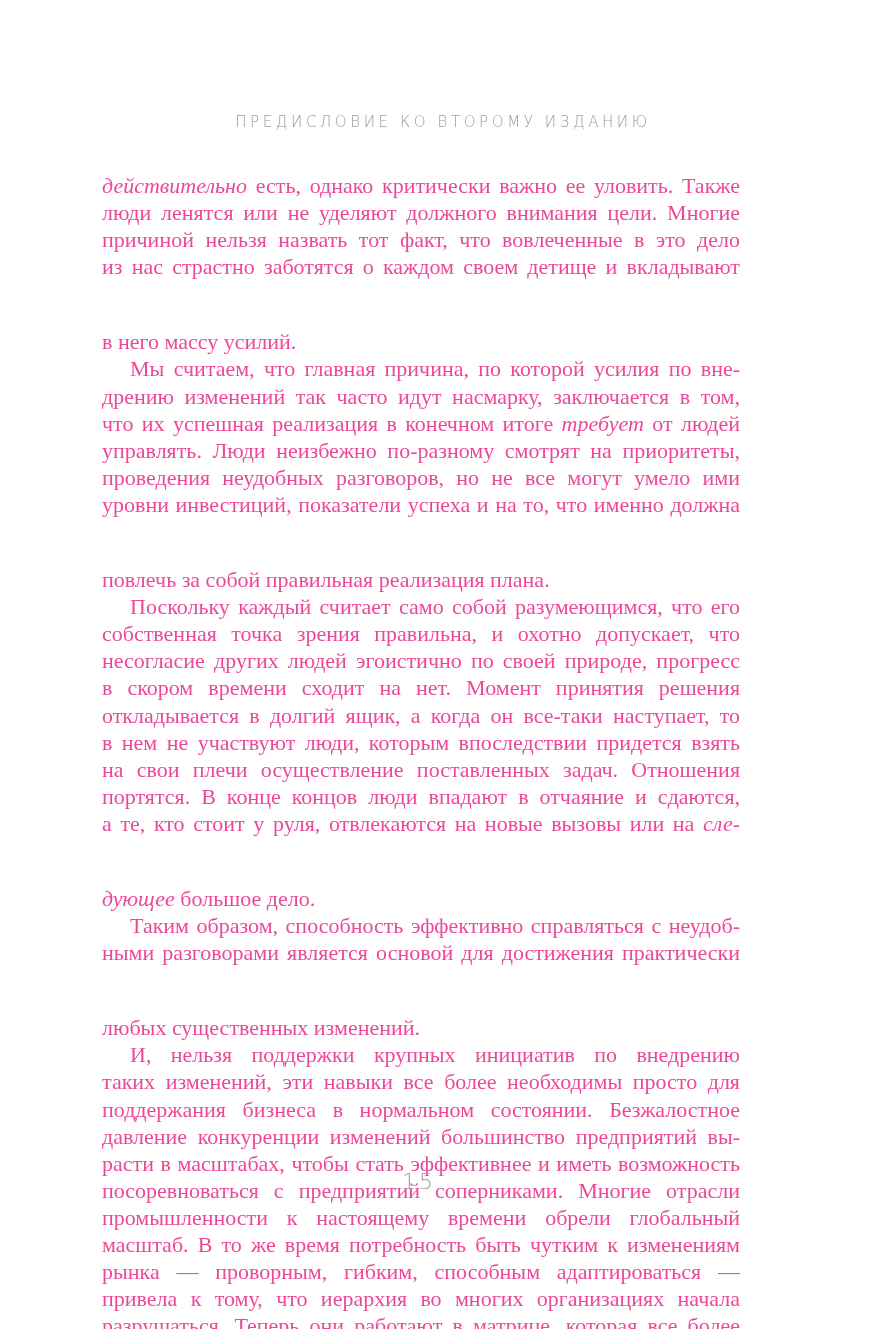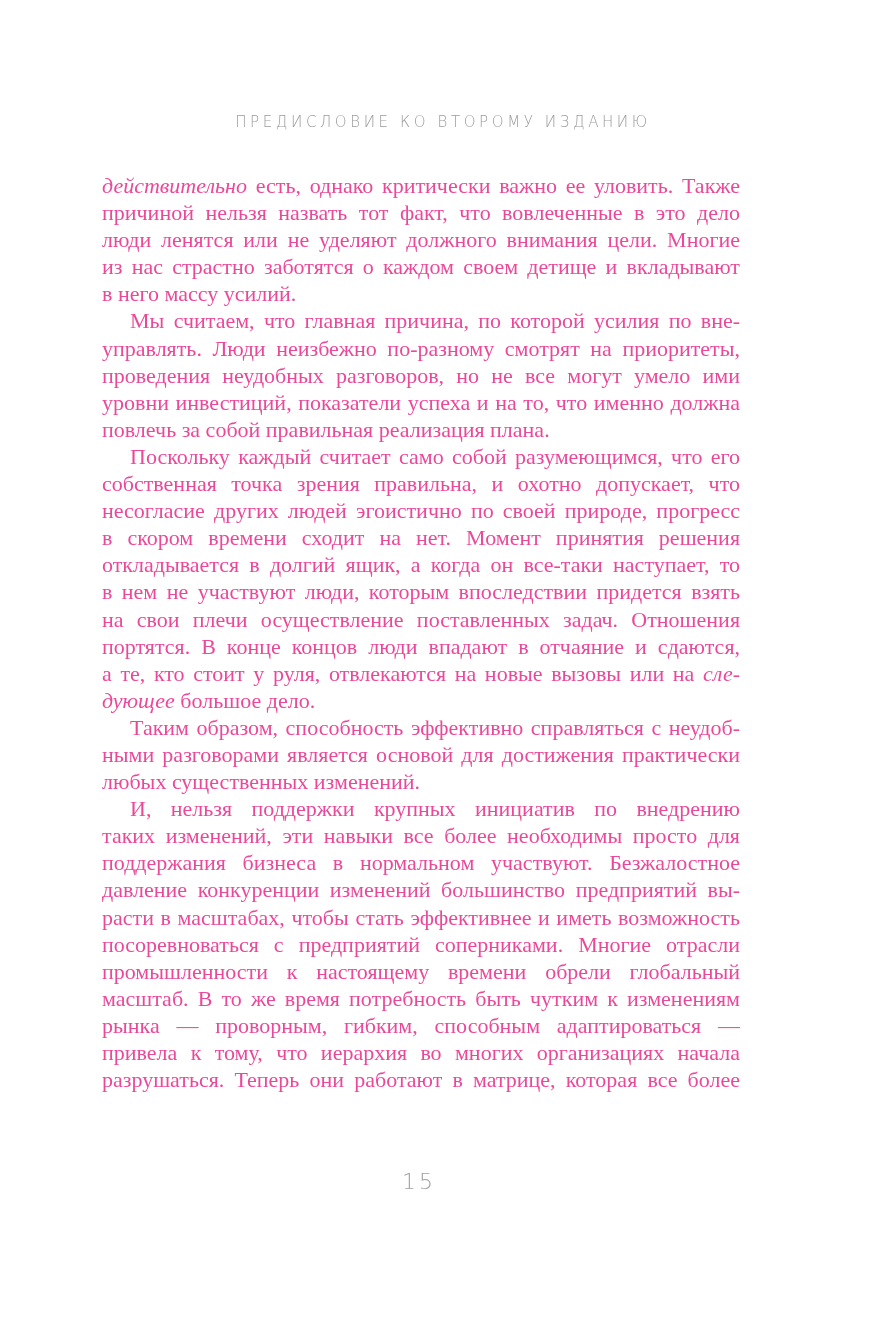--- a/index.html
+++ b/index.html
@@ -11,44 +11,46 @@
     letter-spacing: 3.6px; color: #9a9a9a; white-space: nowrap;
   }
   .body-text {
     position: absolute; left: 102px; top: 172px; width: 638px;
     font-family: "Liberation Serif", serif; font-size: 22px; color: #ec4899;
   }
   .line {
     display: block; height: 27.1px; line-height: 27.1px; white-space: nowrap;
     text-align: justify; text-align-last: justify;
   }
-  .line.last { text-align: left; text-align-last: left; }
+  .line.last { text-align: left; text-align-last: left; margin-top: 48px; }
   .line.indent { padding-left: 28px; }
   .ital { font-style: italic; }
   .folio {
     position: absolute; left: 0; width: 838px; top: 1169px; text-align: center;
     font-family: "DejaVu Sans", sans-serif; font-weight: 200; font-size: 22px;
     letter-spacing: 3px; color: #a0a0a0;
   }
 </style>
 </head>
 <body>
 
 <div class="page">
   <div class="running-head">ПРЕДИСЛОВИЕ КО ВТОРОМУ ИЗДАНИЮ</div>
   <div class="body-text" id="body-text">
       <div>
         <span class="line"><span class="ital">действительно</span><span> есть, однако критически важно ее уловить. Также</span></span>
+        <span class="line"><span>люди ленятся или не уделяют должного внимания цели. Многие</span></span>
         <span class="line"><span>причиной нельзя назвать тот факт, что вовлеченные в это дело</span></span>
-        <span class="line"><span>люди ленятся или не уделяют должного внимания цели. Многие</span></span>
         <span class="line"><span>из нас страстно заботятся о каждом своем детище и вкладывают</span></span>
         <span class="line last"><span>в него массу усилий.</span></span>
       </div>
       <div>
         <span class="line indent"><span>Мы считаем, что главная причина, по которой усилия по вне-</span></span>
+        <span class="line"><span>дрению изменений так часто идут насмарку, заключается в том,</span></span>
+        <span class="line"><span>что их успешная реализация в конечном итоге </span><span class="ital">требует</span><span> от людей</span></span>
         <span class="line"><span>управлять. Люди неизбежно по-разному смотрят на приоритеты,</span></span>
         <span class="line"><span>проведения неудобных разговоров, но не все могут умело ими</span></span>
         <span class="line"><span>уровни инвестиций, показатели успеха и на то, что именно должна</span></span>
         <span class="line last"><span>повлечь за собой правильная реализация плана.</span></span>
       </div>
       <div>
         <span class="line indent"><span>Поскольку каждый считает само собой разумеющимся, что его</span></span>
         <span class="line"><span>собственная точка зрения правильна, и охотно допускает, что</span></span>
         <span class="line"><span>несогласие других людей эгоистично по своей природе, прогресс</span></span>
         <span class="line"><span>в скором времени сходит на нет. Момент принятия решения</span></span>
@@ -60,21 +62,21 @@
         <span class="line last"><span class="ital">дующее</span><span> большое дело.</span></span>
       </div>
       <div>
         <span class="line indent"><span>Таким образом, способность эффективно справляться с неудоб-</span></span>
         <span class="line"><span>ными разговорами является основой для достижения практически</span></span>
         <span class="line last"><span>любых существенных изменений.</span></span>
       </div>
       <div>
         <span class="line indent"><span>И, нельзя поддержки крупных инициатив по внедрению</span></span>
         <span class="line"><span>таких изменений, эти навыки все более необходимы просто для</span></span>
-        <span class="line"><span>поддержания бизнеса в нормальном участвуют. Безжалостное</span></span>
+        <span class="line"><span>поддержания бизнеса в нормальном состоянии. Безжалостное</span></span>
         <span class="line"><span>давление конкуренции изменений большинство предприятий вы-</span></span>
         <span class="line"><span>расти в масштабах, чтобы стать эффективнее и иметь возможность</span></span>
         <span class="line"><span>посоревноваться с предприятий соперниками. Многие отрасли</span></span>
         <span class="line"><span>промышленности к настоящему времени обрели глобальный</span></span>
         <span class="line"><span>масштаб. В то же время потребность быть чутким к изменениям</span></span>
         <span class="line"><span>рынка — проворным, гибким, способным адаптироваться —</span></span>
         <span class="line"><span>привела к тому, что иерархия во многих организациях начала</span></span>
         <span class="line"><span>разрушаться. Теперь они работают в матрице, которая все более</span></span>
       </div>
     </div>

